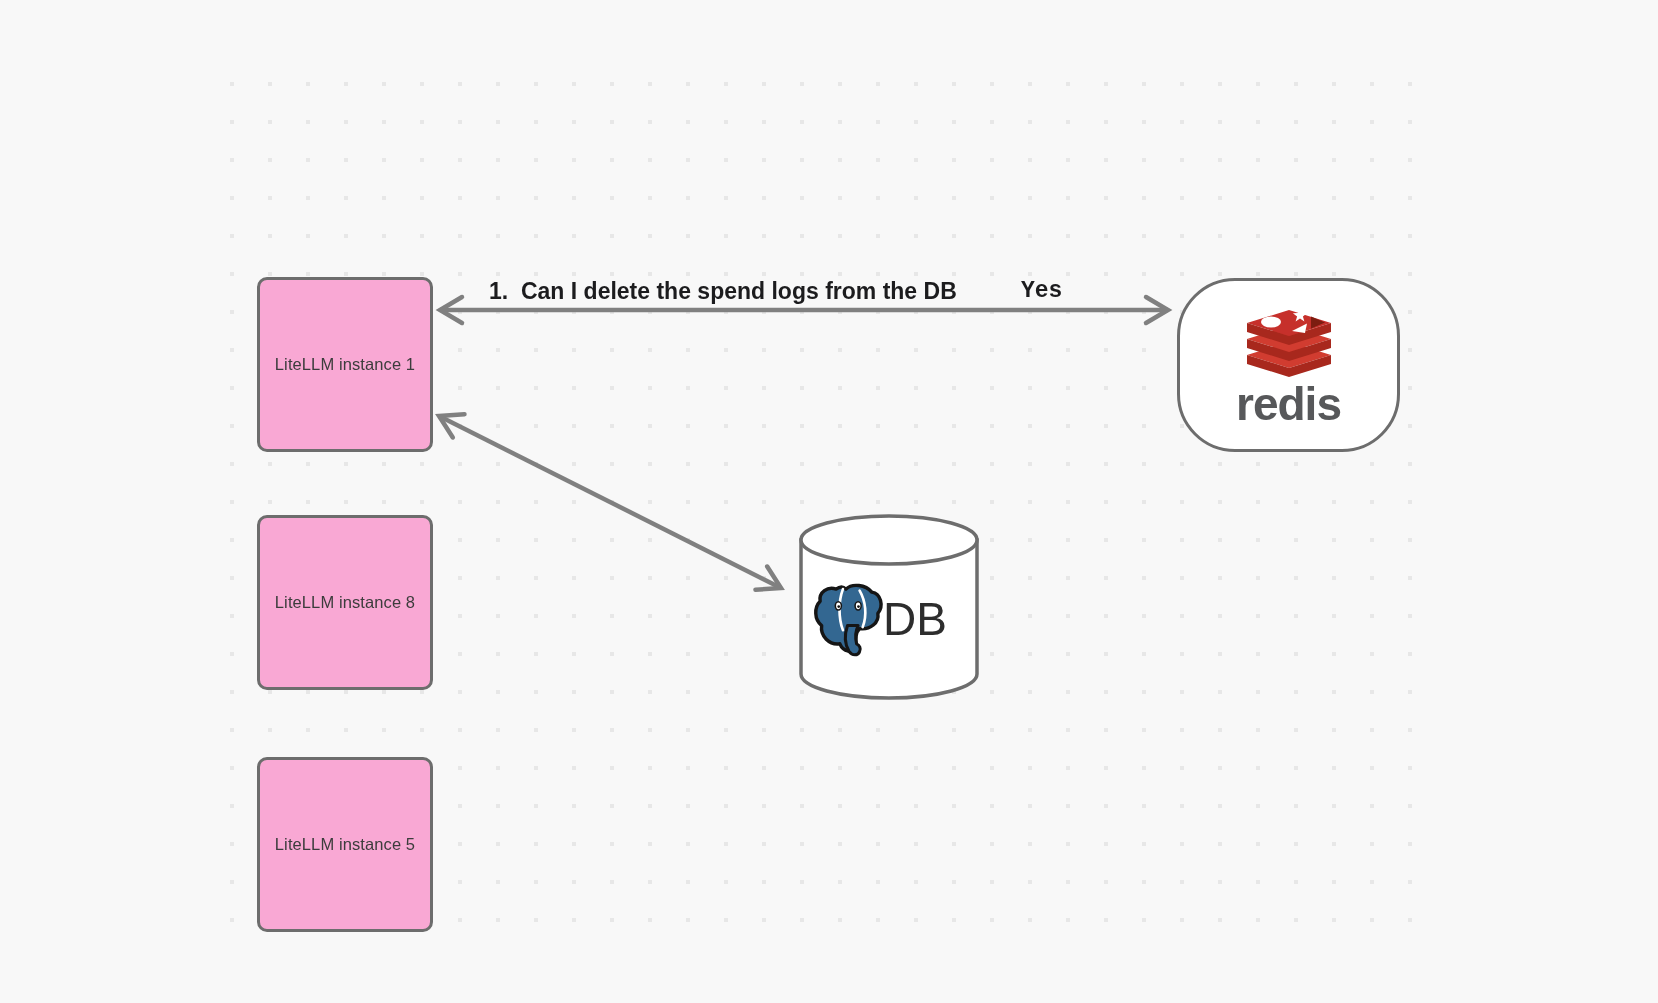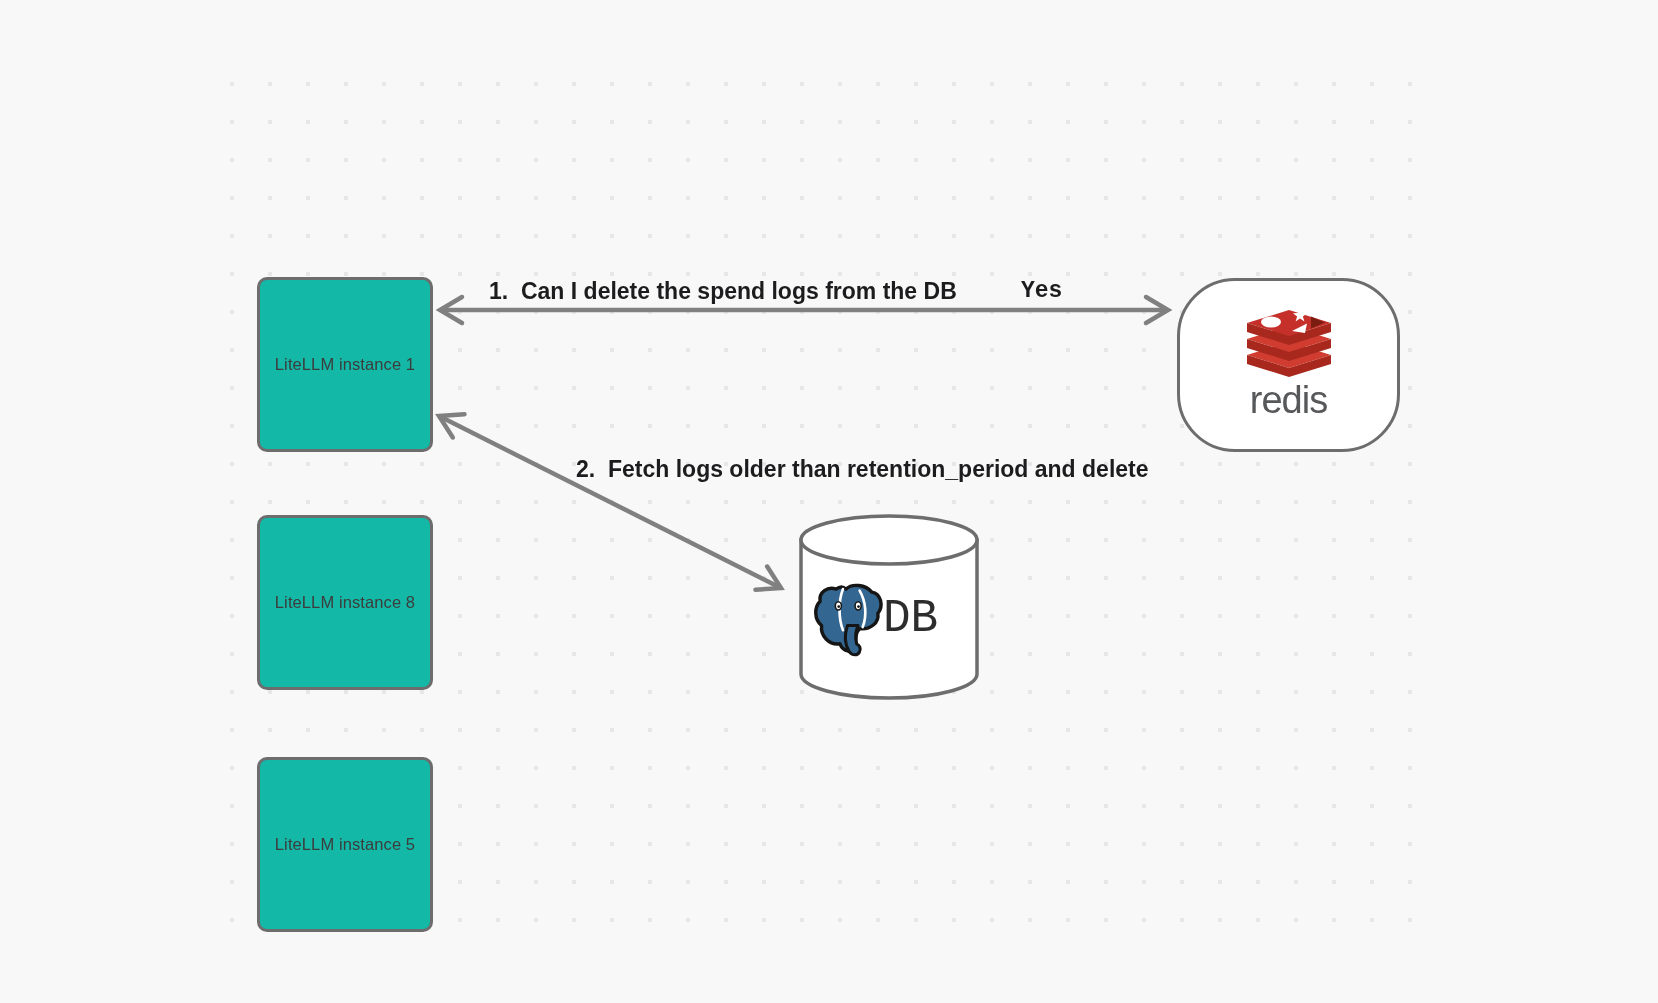--- a/index.html
+++ b/index.html
@@ -8,35 +8,35 @@
     background:#f8f8f8;font-family:"Liberation Sans","DejaVu Sans",sans-serif;
   }
   .dots{
     position:absolute;left:213px;top:65px;width:1218px;height:874px;
     background-image:radial-gradient(circle 2.3px at 19px 19px,#e7e7e7 99%,transparent 100%);
     background-size:38px 38px;
   }
   .edges{position:absolute;left:0;top:0;width:1658px;height:1003px;pointer-events:none;}
   .node-box{
     position:absolute;left:257px;width:176px;height:175px;box-sizing:border-box;
-    background:#14b8a6;border:3.5px solid #6d6d6d;border-radius:10px;
+    background:#f9a8d4;border:3.5px solid #6d6d6d;border-radius:10px;
     display:flex;align-items:center;justify-content:center;
   }
   .node-box .node-label{font-size:16.5px;color:#3c3c3c;letter-spacing:.1px;}
   .redis-node{
     position:absolute;left:1177px;top:278px;width:223px;height:174px;box-sizing:border-box;
     background:#ffffff;border:3.5px solid #6d6d6d;border-radius:58px;
     display:flex;flex-direction:column;align-items:center;
   }
   .redis-icon{margin-top:29px;}
   .redis-wordmark{
-    margin-top:1px;font-size:38px;font-weight:normal;color:#57585a;
+    margin-top:1px;font-size:46px;font-weight:bold;color:#57585a;
     letter-spacing:-1px;line-height:1;
   }
-  .db-node{position:absolute;left:797px;top:512px;width:184px;height:190px;font-family:Liberation Mono, monospace;}
+  .db-node{position:absolute;left:797px;top:512px;width:184px;height:190px;}
   .db-node .cyl{position:absolute;left:0;top:0;}
   .db-node .pg-elephant{position:absolute;left:14px;top:68px;}
   .db-label{
     position:absolute;left:86px;top:84px;font-size:46px;color:#2d2d2d;line-height:1;
   }
   .edge-label{
     position:absolute;font-size:23px;font-weight:bold;color:#1c1c1e;
     line-height:1.1;white-space:pre;
   }
   .lbl1{left:489px;top:279px;text-align:center;}
@@ -108,15 +108,14 @@
       <ellipse cx="36" cy="34" rx="4" ry="5.5" fill="#ffffff" stroke="#151515" stroke-width="2"></ellipse>
       <circle cx="36.5" cy="35" r="1.8" fill="#151515"></circle>
       <ellipse cx="62" cy="34" rx="4" ry="5.5" fill="#ffffff" stroke="#151515" stroke-width="2"></ellipse>
       <circle cx="62.5" cy="35" r="1.8" fill="#151515"></circle>
     </svg>
     <span class="db-label">DB</span>
   </div>
 
   <div class="edge-label lbl1">1.  Can I delete the spend logs from the DB</div>
   <div class="edge-label lbl-yes">Yes</div>
-  <div class="edge-label lbl2">2.  Fetch logs older than retention_period and delete</div>
 
 </div>
 
 </body></html>

